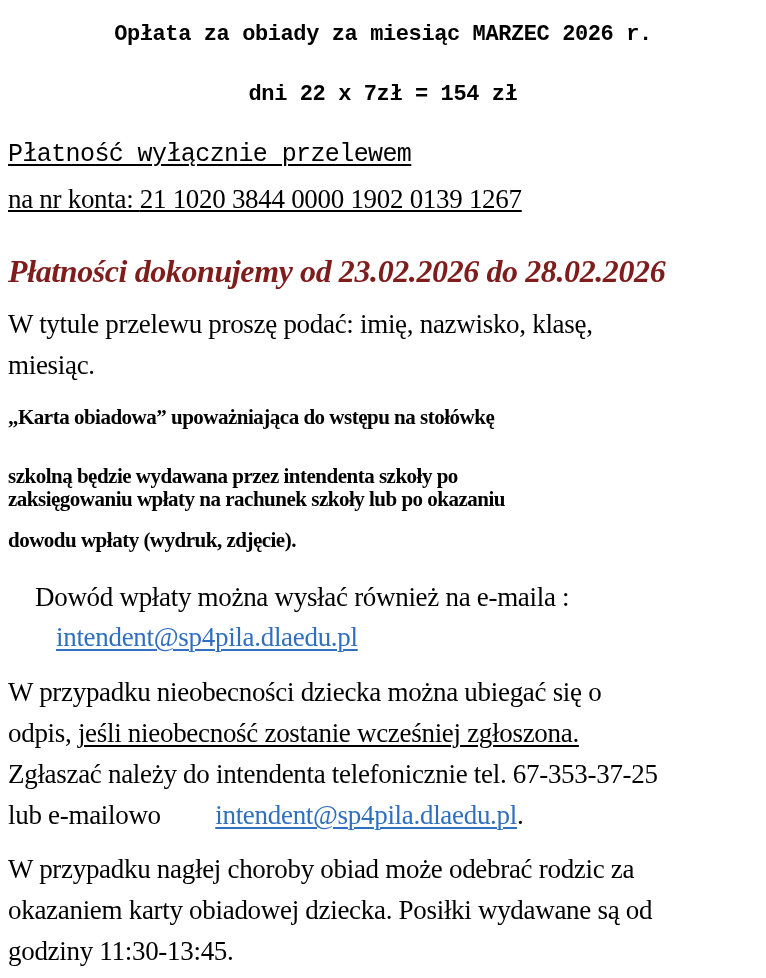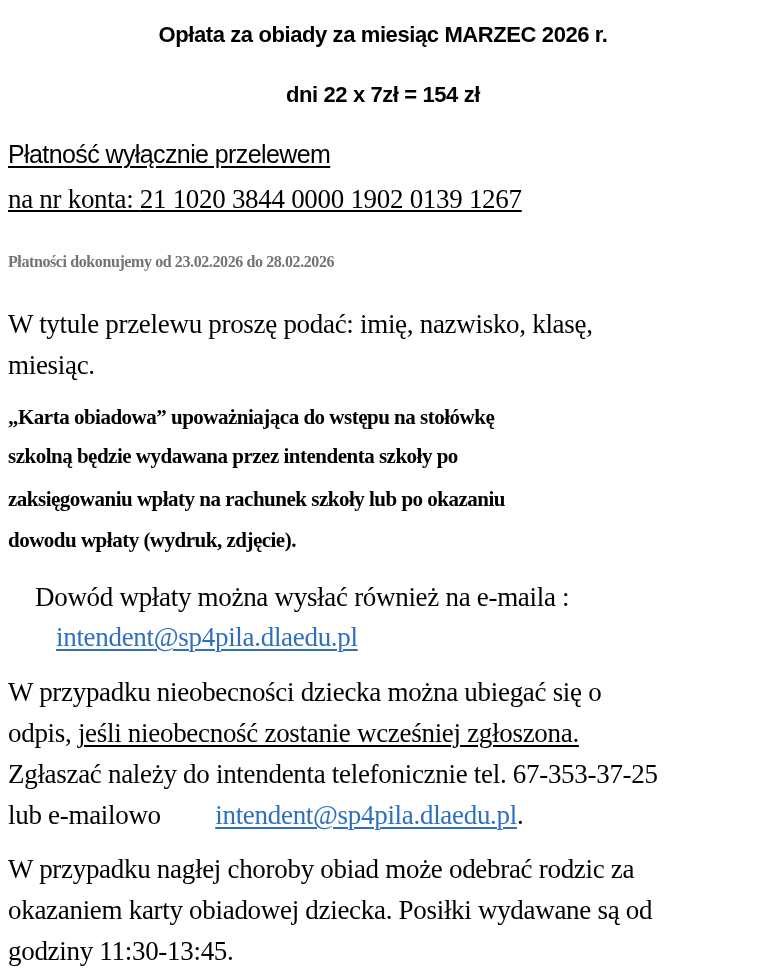--- a/index.html
+++ b/index.html
@@ -19,21 +19,21 @@
       left: 0;
       top: 0;
       width: 766px;
     }
     .line {
       position: absolute;
       left: 8px;
       white-space: nowrap;
     }
     .sans {
-      font-family: Liberation Sans, sans-serif;
+      font-family: Liberation Mono, monospace;
     }
     .serif {
       font-family: "Liberation Serif", "DejaVu Serif", serif;
     }
     .heading {
       left: 0;
       width: 766px;
       text-align: center;
       font-weight: bold;
       font-size: 22px;
@@ -46,24 +46,25 @@
     .body-text {
       font-size: 27px;
       letter-spacing: -0.3px;
     }
     .bold-text {
       font-size: 21px;
       font-weight: bold;
       letter-spacing: -0.5px;
     }
     .red {
-      color: #737373;
+      color: #7f1d1d;
       font-weight: bold;
-      font-size: 16px;
+      font-size: 32px;
       letter-spacing: -0.4px;
+      font-style: italic;
     }
     .u {
       text-decoration: underline;
       text-underline-offset: 3px;
       text-decoration-thickness: 1.5px;
     }
     a.mail {
       color: #2e6fbf;
       text-decoration: underline;
       text-underline-offset: 3px;
@@ -85,21 +86,21 @@
   <div class="line serif body-text" style="top:184px;text-decoration:underline;">
     <span>na nr konta: </span><span>21 1020 3844 0000 1902 0139 1267</span>
   </div>
 
   <div class="line serif red" style="top:253px;">Płatności dokonujemy od 23.02.2026 do 28.02.2026</div>
 
   <div class="line serif body-text" style="top:309px;">W tytule przelewu proszę podać: imię, nazwisko, klasę,</div>
   <div class="line serif body-text" style="top:350px;">miesiąc.</div>
 
   <div class="line serif bold-text" style="top:405px;">„Karta obiadowa” upoważniająca do wstępu na stołówkę</div>
-  <div class="line serif bold-text" style="top:444px;">szkolną będzie wydawana przez intendenta szkoły po</div>
+  <div class="line serif bold-text" style="top:464px;">szkolną będzie wydawana przez intendenta szkoły po</div>
   <div class="line serif bold-text" style="top:487px;">zaksięgowaniu wpłaty na rachunek szkoły lub po okazaniu</div>
   <div class="line serif bold-text" style="top:528px;">dowodu wpłaty (wydruk, zdjęcie).</div>
 
   <div class="line serif body-text" style="top:582px;margin-left:27px;">Dowód wpłaty można wysłać również na e-maila :</div>
   <div class="line serif body-text" style="top:622px;">
     <a class="mail">intendent@sp4pila.dlaedu.pl</a>
   </div>
 
   <div class="line serif body-text" style="top:677px;">W przypadku nieobecności dziecka można ubiegać się o</div>
   <div class="line serif body-text" style="top:718px;">

